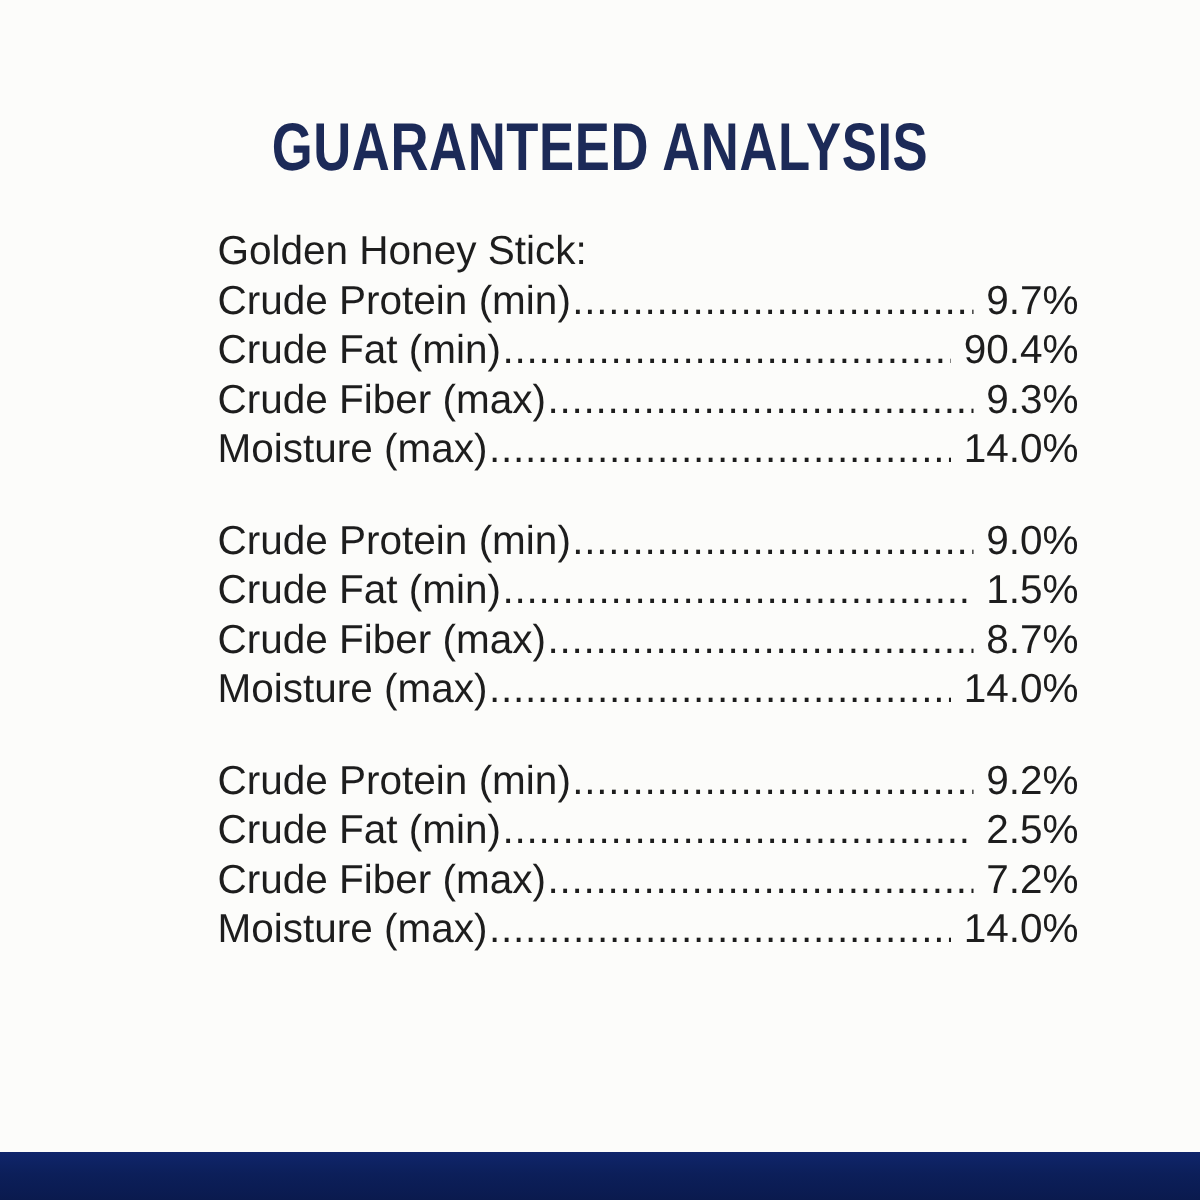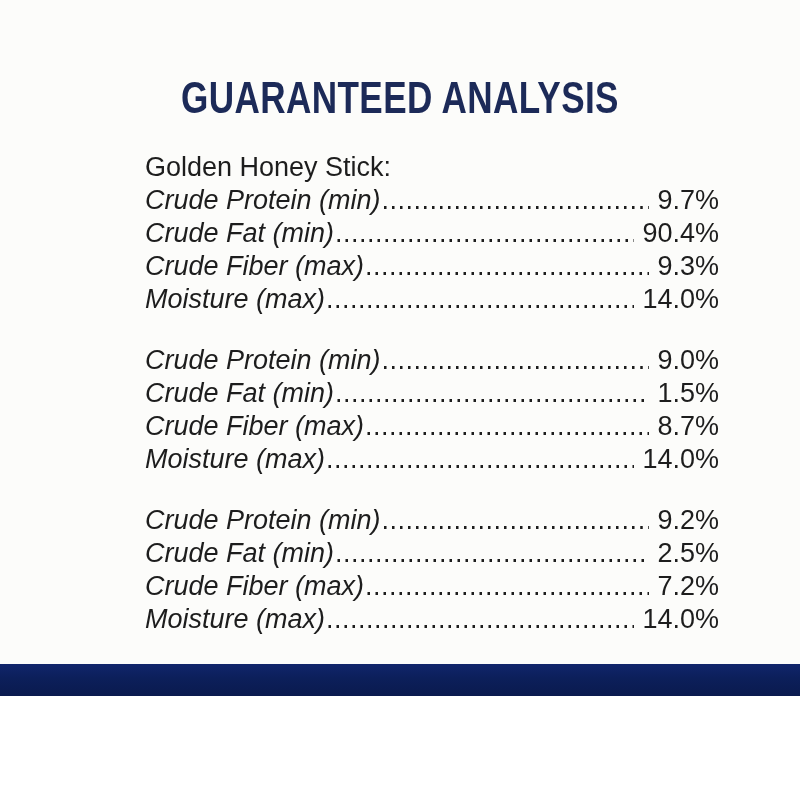--- a/index.html
+++ b/index.html
@@ -6,21 +6,21 @@
     --navy: #1c2a58;
     --bar: #0c1f5a;
     --bg: #fcfcfa;
     --text: #1d1d1d;
   }
   * { box-sizing: border-box; }
   html, body { margin: 0; padding: 0; background: #ffffff; }
   .canvas {
     position: relative;
     width: 800px;
-    height: 696px;
+    height: 800px;
     background: var(--bg);
     overflow: hidden;
     font-family: "Liberation Sans", sans-serif;
   }
   .title {
     position: absolute;
     top: 74px;
     left: 0;
     width: 800px;
     margin: 0;
@@ -48,21 +48,21 @@
     font-size: 27px;
     line-height: 33px;
     font-weight: 400;
     color: var(--text);
   }
   .row {
     display: flex;
     align-items: baseline;
     line-height: 33px;
   }
-  .label { white-space: nowrap; flex: 0 0 auto; font-style: italic; }
+  .label { white-space: nowrap; flex: 0 0 auto; }
   .dots {
     flex: 1 1 auto;
     min-width: 0;
     overflow: hidden;
     white-space: nowrap;
     margin: 0 8px 0 1px;
   }
   .dots::after {
     content: "....................................................................................................";
     letter-spacing: 0.5px;

